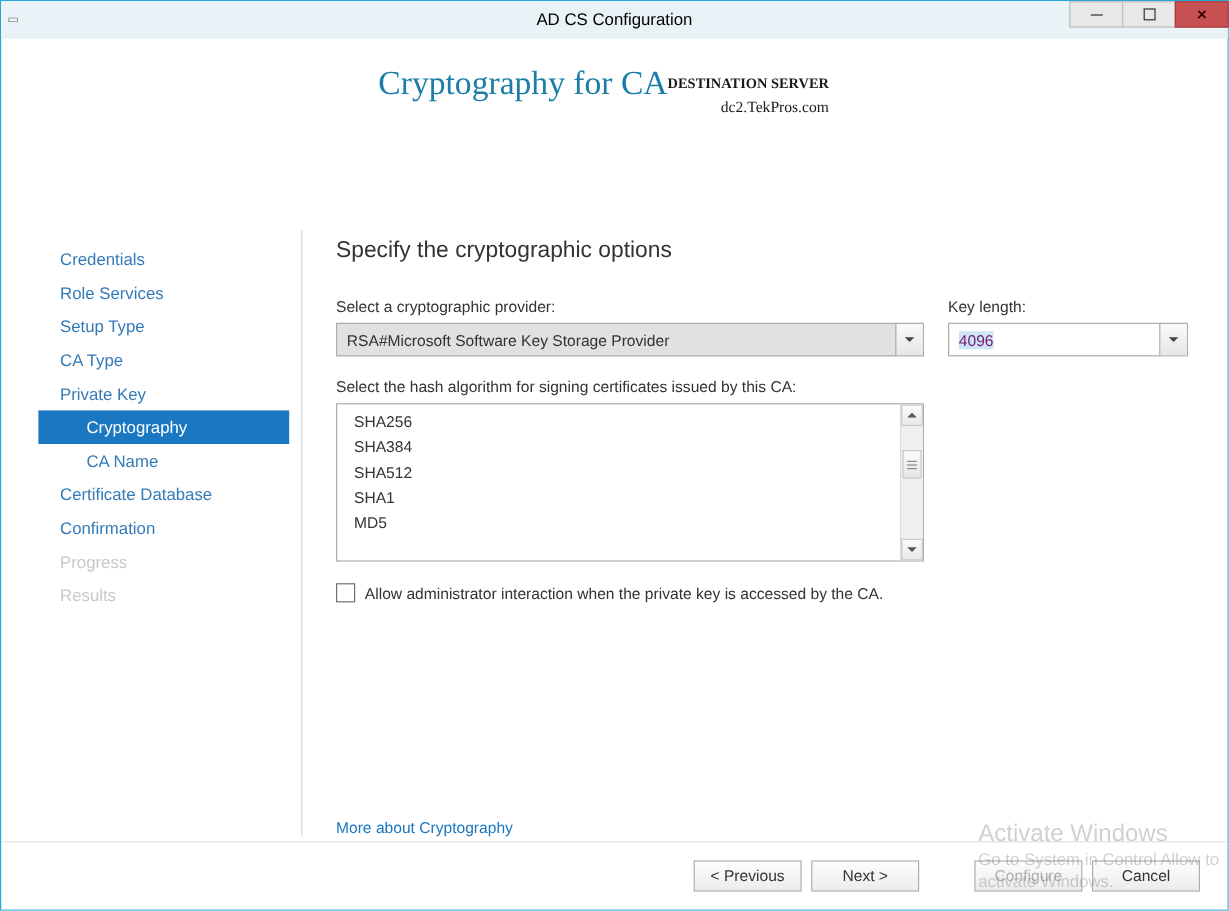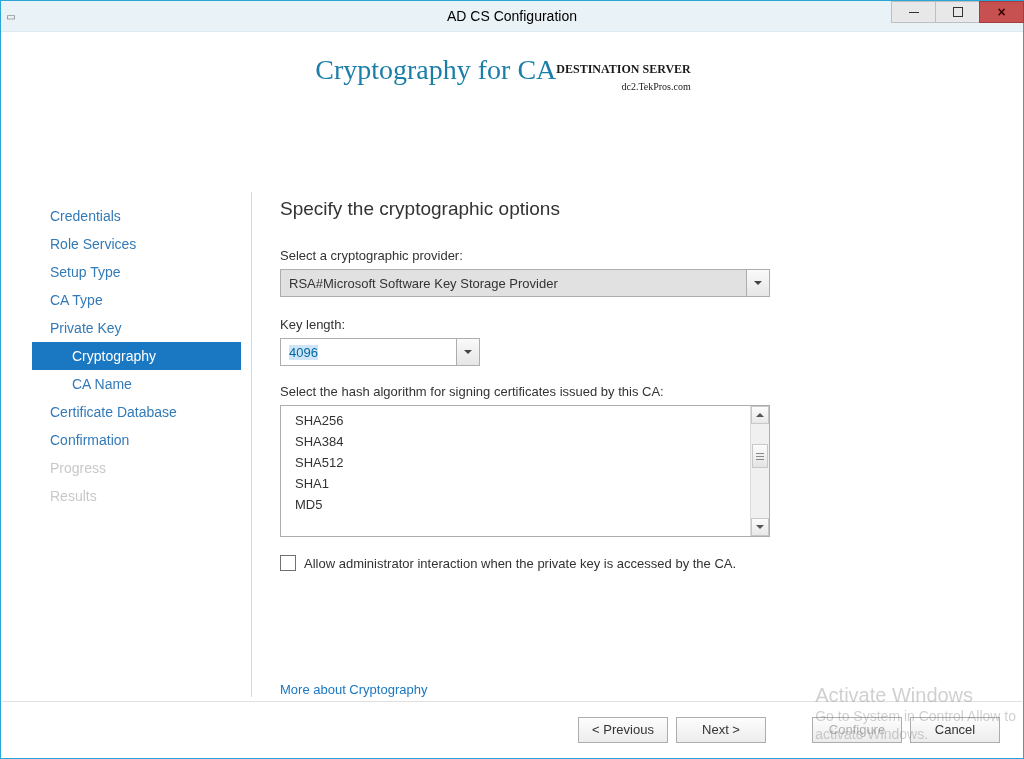--- a/index.html
+++ b/index.html
@@ -94,21 +94,21 @@
   .dest {
     text-align: right;
     padding-top: 8px;
   }
   .dest-label {
     font-weight: bold;
     font-size: 12px;
     color: #1a1a1a;
   }
   .dest-value {
-    font-size: 10px;
+    font-size: 13px;
     color: #1a1a1a;
     padding-top: 4px;
   }
 
   .content {
     position: absolute;
     left: 30px; right: 20px;
     top: 120px;
     bottom: 60px;
     display: flex;
@@ -149,21 +149,20 @@
   .section-title {
     font-size: 19px;
     font-weight: 400;
     color: #333;
     margin-bottom: 28px;
   }
   .form-row {
     display: flex;
     gap: 20px;
     margin-bottom: 18px;
-    flex-direction: column;
   }
   .field {
     display: flex;
     flex-direction: column;
   }
   .field-label {
     font-size: 13px;
     color: #333;
     margin-bottom: 6px;
   }
@@ -176,21 +175,21 @@
   .combo.white { background: #fff; }
   .combo .txt {
     flex: 1;
     padding: 0 8px;
     display: flex;
     align-items: center;
     font-size: 13px;
     color: #333;
   }
   .combo.white .txt {
-    color: #0369a1;
+    color: #701a75;
   }
   .combo .txt .sel {
     background: #cde5f7;
   }
   .combo .btn {
     width: 22px;
     border-left: 1px solid #adadad;
     background: linear-gradient(#fafafa, #e6e6e6);
     display: flex;
     align-items: center;

